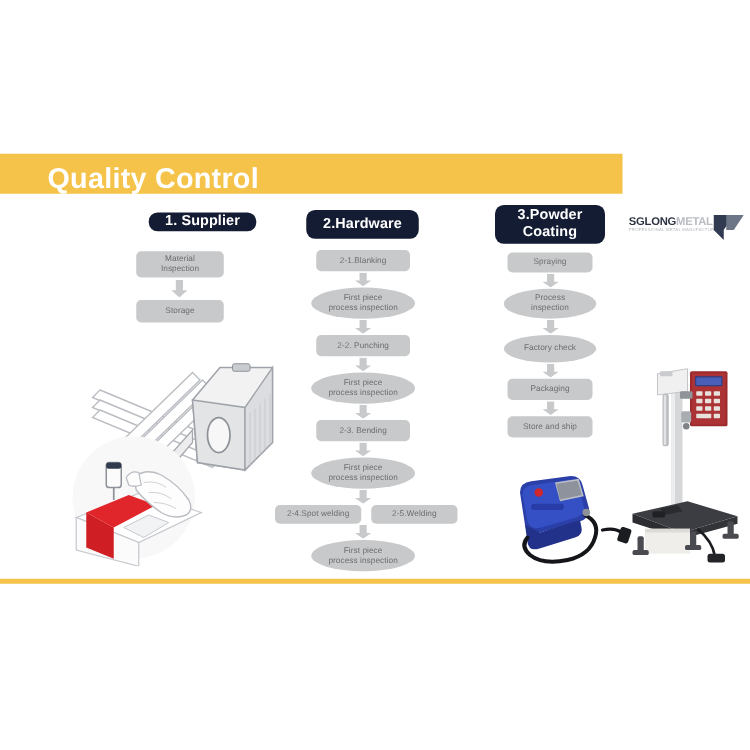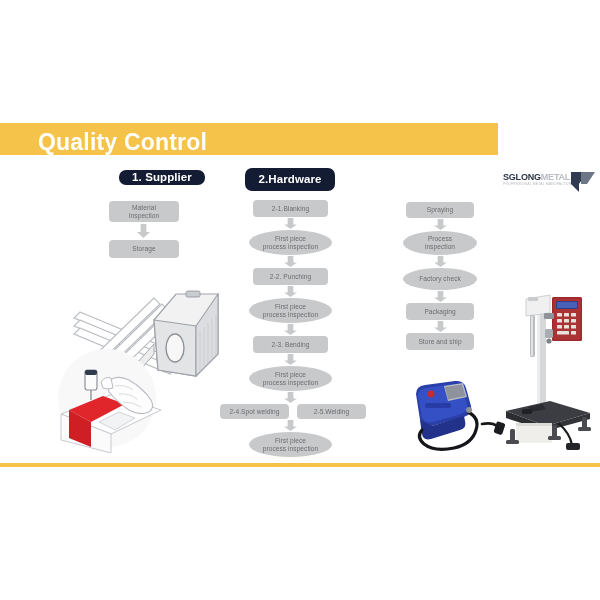--- a/index.html
+++ b/index.html
@@ -152,20 +152,23 @@
     </svg>
   </div>
 
   <div class="footer-bar"></div>
 
   <div class="col-head" id="head-1">
     <span>1. Supplier</span>
   </div>
   <div class="col-head" id="head-2">
     <span>2.Hardware</span>
+  </div>
+  <div class="col-head" id="head-3">
+    <span class="multiline">3.Powder<br>Coating</span>
   </div>
 
   <div class="node rect" style="left:109px; top:201px; width:70px; height:21px;">
     <span class="multiline">Material<br>Inspection</span>
   </div>
   <div class="arrow" style="left:137px; top:224px; height:14px;"></div>
   <div class="node rect" style="left:109px; top:240px; width:70px; height:18px;">
     <span>Storage</span>
   </div>
 

